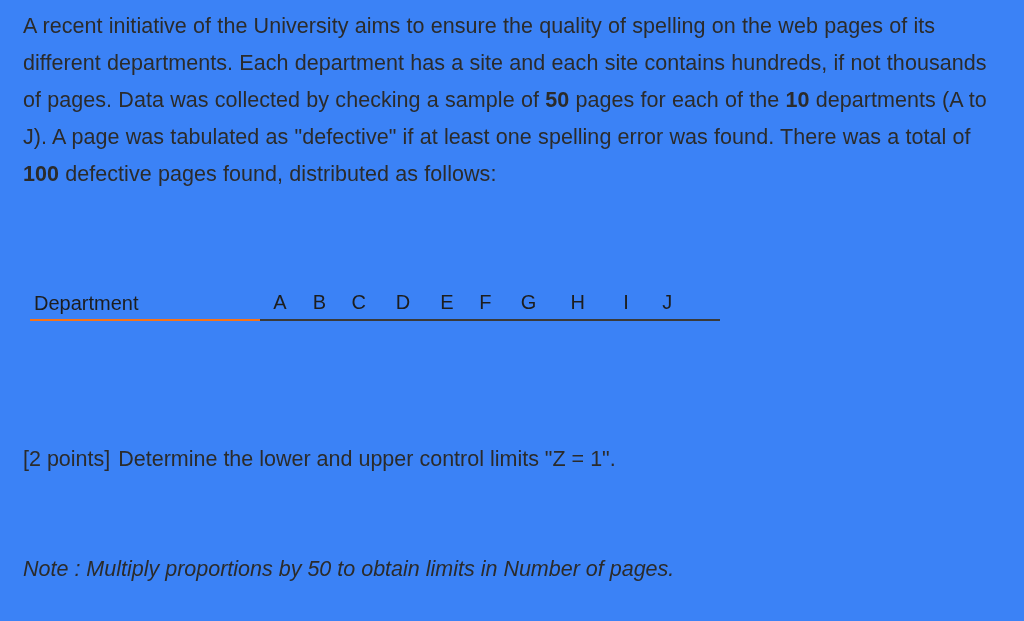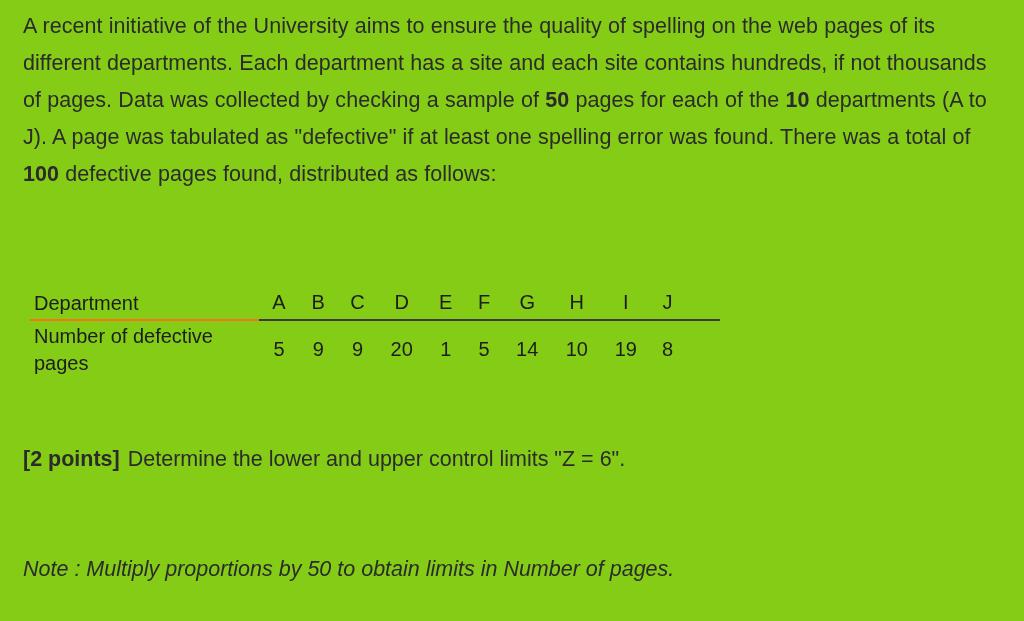--- a/index.html
+++ b/index.html
@@ -16,21 +16,21 @@
     color: #2b2b2b;
     -webkit-font-smoothing: antialiased;
   }
 
   #page {
     position: absolute;
     left: 0;
     top: 0;
     width: 1024px;
     height: 621px;
-    background: #84cc16;
+    background: #3b82f6;
   }
 
   
   .prose {
     position: absolute;
     left: 23px;
     top: 8px;
     width: 970px;
     font-size: 21.5px;
     line-height: 37px;
@@ -122,21 +122,21 @@
     left: 23px;
     font-size: 21.5px;
     line-height: 30px;
     color: #2b2b2b;
     white-space: nowrap;
   }
   .q1 { top: 444px; }
   .qnote { top: 506px; font-style: italic; margin-top: 48px; }
   .q2 { top: 569px; }
   .q-points {
-    font-weight: 700;
+    font-weight: 400;
   }
   .q-gap { display: inline-block; width: 8px; }
 </style>
 </head>
 <body>
 
 <div id="page">
 
   <div class="prose"><span>A recent initiative of the University aims to ensure the quality of spelling on the web pages of its different departments. Each department has a site and each site contains hundreds, if not thousands of pages. Data was collected by checking a sample of </span><b>50</b><span> pages for each of the </span><b>10</b><span> departments (A to J). A page was tabulated as "defective" if at least one spelling error was found. There was a total of </span><b>100</b><span> defective pages found, distributed as follows:</span></div>
 
@@ -150,36 +150,22 @@
           <td class="col-cell hdr w-c">C</td>
           <td class="col-cell hdr w-d">D</td>
           <td class="col-cell hdr w-e">E</td>
           <td class="col-cell hdr w-f">F</td>
           <td class="col-cell hdr w-g">G</td>
           <td class="col-cell hdr w-h">H</td>
           <td class="col-cell hdr w-i">I</td>
           <td class="col-cell hdr w-j">J</td>
           <td class="stub hdr"></td>
         </tr>
-        <tr class="val-row">
-          <td class="lbl-cell val">Number of defective pages</td>
-          <td class="col-cell w-a">5</td>
-          <td class="col-cell w-b">9</td>
-          <td class="col-cell w-c">9</td>
-          <td class="col-cell w-d">20</td>
-          <td class="col-cell w-e">1</td>
-          <td class="col-cell w-f">5</td>
-          <td class="col-cell w-g">14</td>
-          <td class="col-cell w-h">10</td>
-          <td class="col-cell w-i">19</td>
-          <td class="col-cell w-j">8</td>
-          <td class="stub"></td>
-        </tr>
       </tbody>
     </table>
   </div>
 
-  <div class="q-line q1"><span class="q-points">[2 points]</span><span class="q-gap"></span><span>Determine the lower and upper control limits "Z = 6".</span></div>
+  <div class="q-line q1"><span class="q-points">[2 points]</span><span class="q-gap"></span><span>Determine the lower and upper control limits "Z = 1".</span></div>
 
   <div class="q-line qnote"><span>Note : Multiply proportions by 50 to obtain limits in Number of pages.</span></div>
 
 
 </div>
 
 </body></html>

